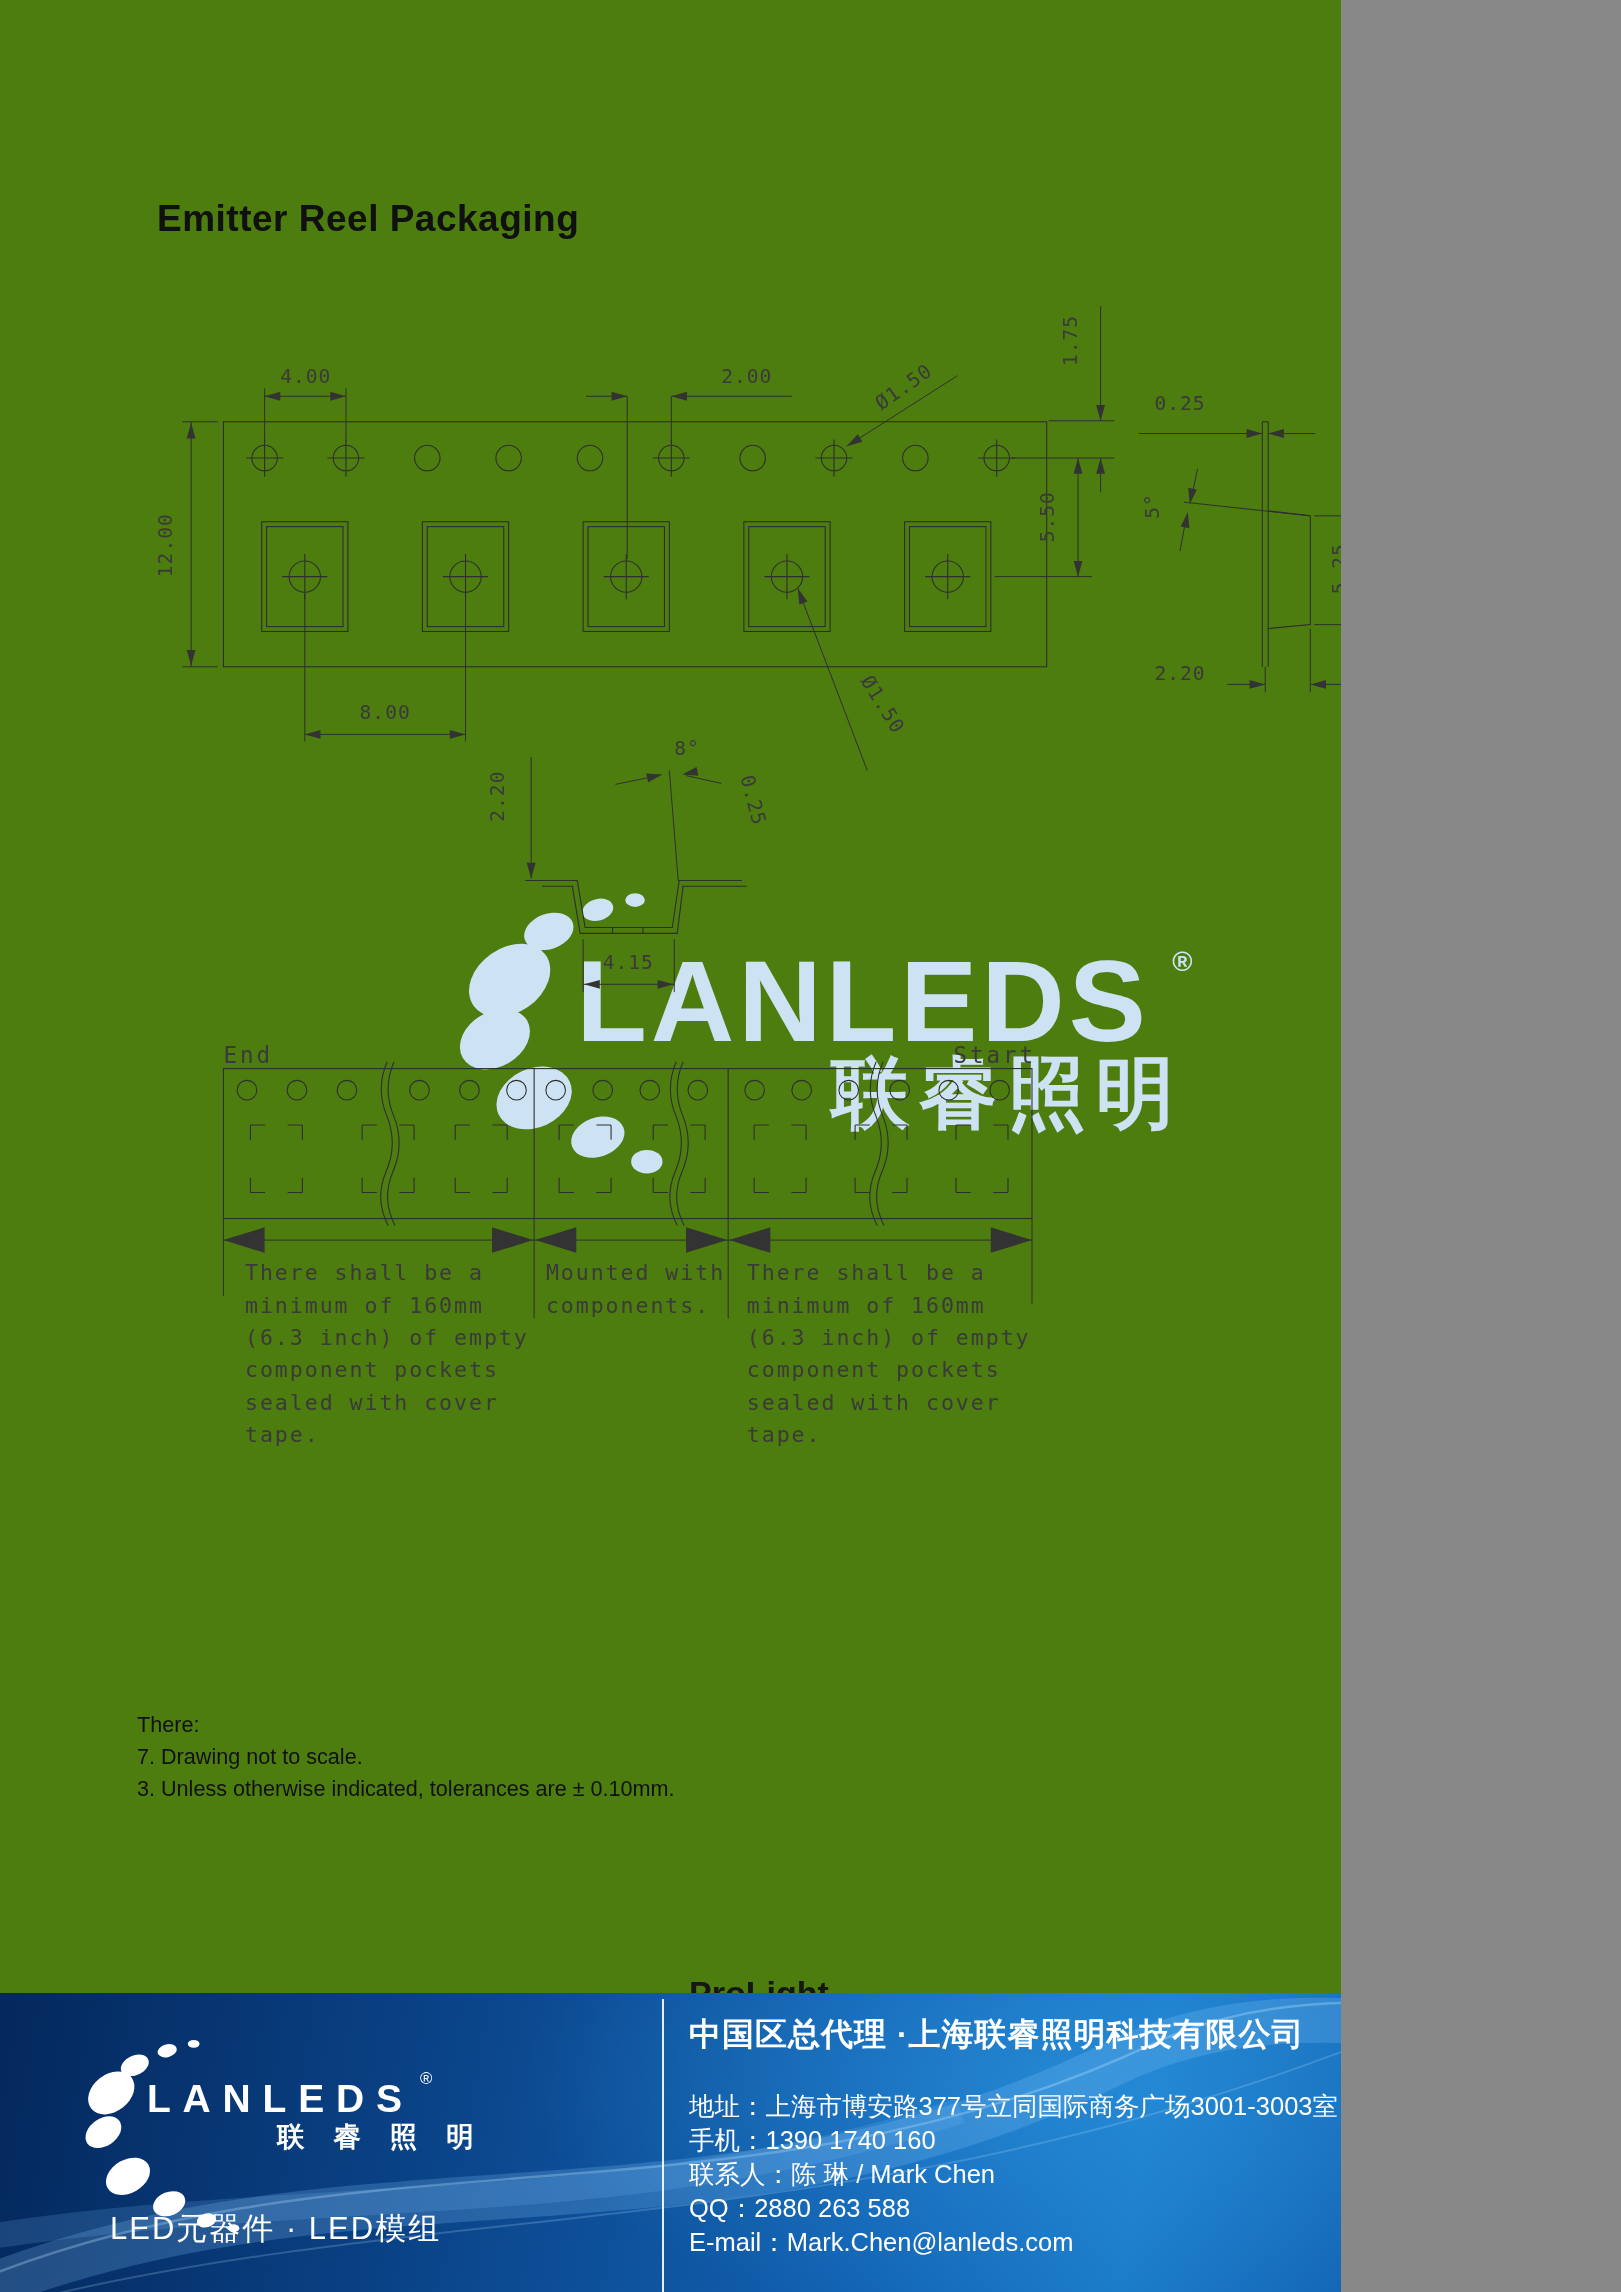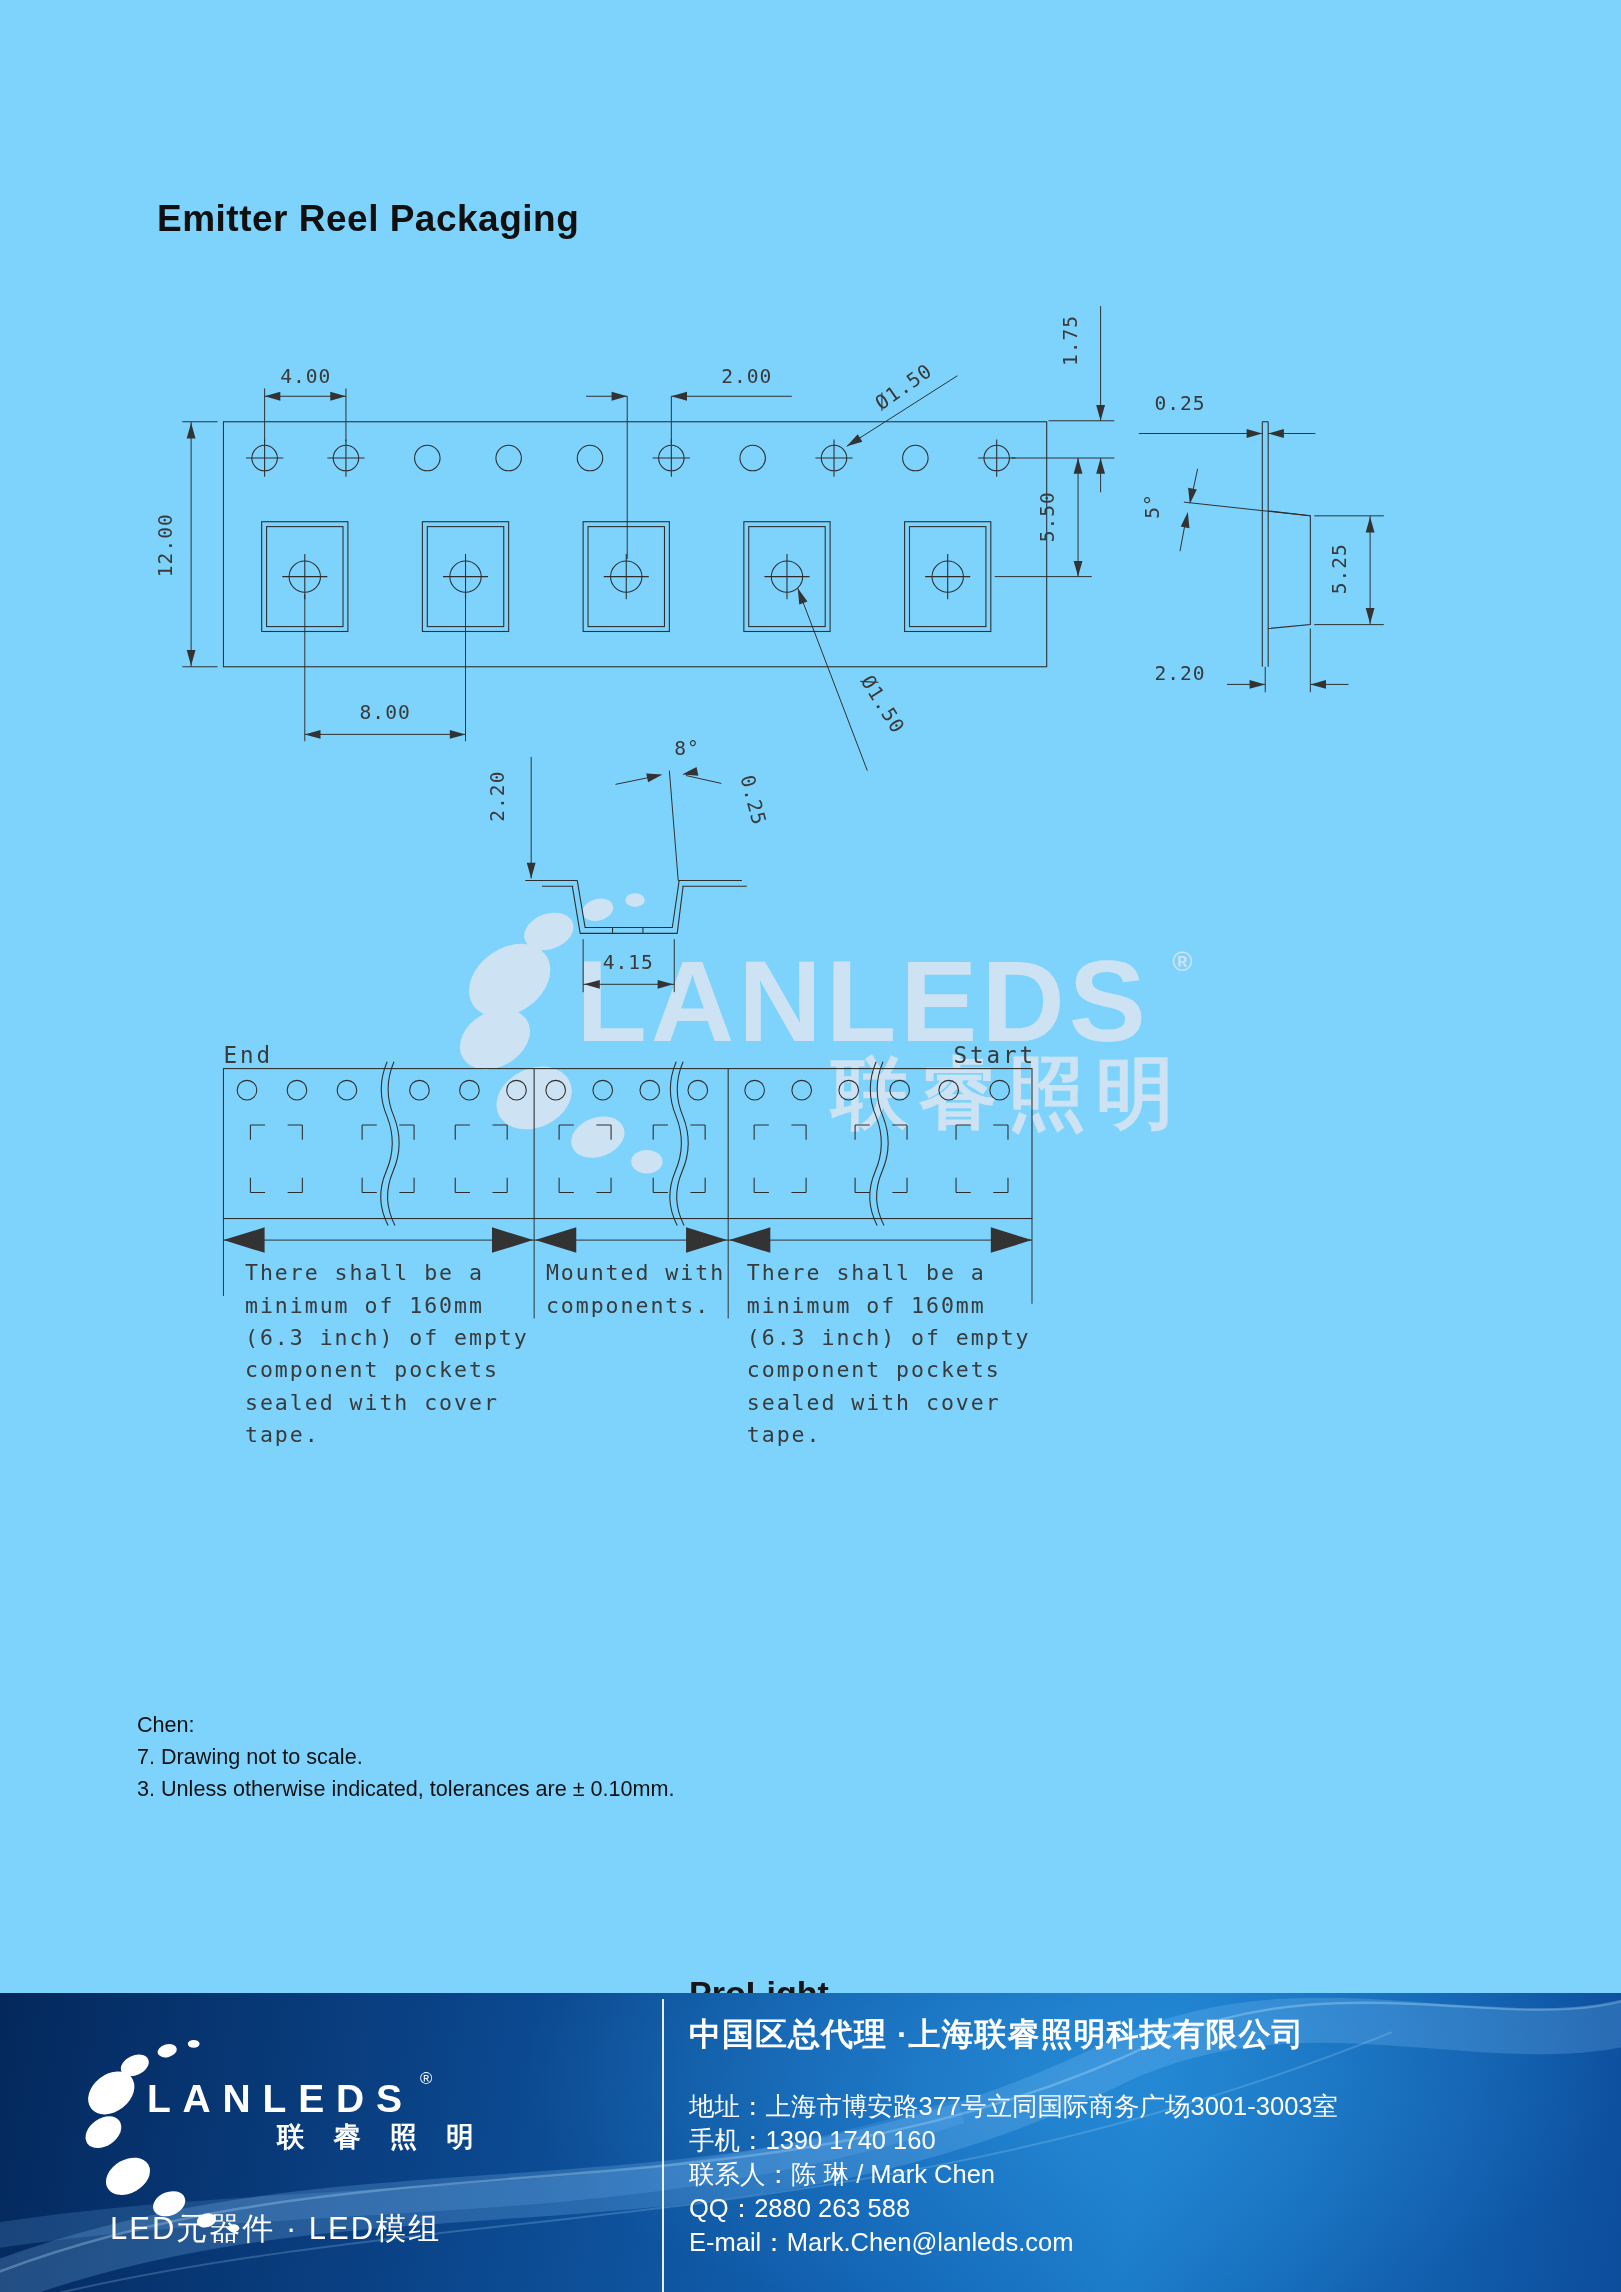--- a/index.html
+++ b/index.html
@@ -1,16 +1,16 @@
 <!DOCTYPE html>
 <html><head>
 <meta charset="utf-8">
 <style>
   html,body{margin:0;padding:0;background:#888;}
-  .page{position:relative;width:1621px;height:2293px;background:#7dd3fc;overflow:hidden;
+  .page{position:relative;width:1341px;height:2293px;background:#4d7c0f;overflow:hidden;
         font-family:"Liberation Sans",sans-serif;}
   .abs{position:absolute;}
   .title{left:157px;top:198px;font-size:37px;font-weight:bold;color:#101010;letter-spacing:0.5px;}
   .drawings{left:0;top:0;z-index:1;}
   .lines{stroke:#2e2e2e;stroke-width:1.1;fill:none;}
   .thin{stroke-width:1;}
   .arr{fill:#333;stroke:none;}
   .cad{font-family:"DejaVu Sans Mono",monospace;font-size:20px;fill:#3a3a3a;letter-spacing:1px;}
   .cadbig{font-family:"DejaVu Sans Mono",monospace;font-size:23px;fill:#3a3a3a;letter-spacing:3px;}
   .cadnote{font-family:"DejaVu Sans Mono",monospace;font-size:22px;fill:#3a3a3a;letter-spacing:2px;}
@@ -316,21 +316,21 @@
         <text class="cadnote" x="762" y="1339">minimum of 160mm</text>
         <text class="cadnote" x="762" y="1372">(6.3 inch) of empty</text>
         <text class="cadnote" x="762" y="1405">component pockets</text>
         <text class="cadnote" x="762" y="1438">sealed with cover</text>
         <text class="cadnote" x="762" y="1471">tape.</text>
       </g>
     </g>
   </svg>
 
   <div class="abs notes">
-    <div>Chen:</div>
+    <div>There:</div>
     <div>7. Drawing not to scale.</div>
     <div>3. Unless otherwise indicated, tolerances are ± 0.10mm.</div>
   </div>
 
   <div class="abs prolight">ProLight</div>
 
   <div class="abs footer">
     <svg class="fswoosh" width="1621" height="300" viewBox="0 0 1654 306">
       <path d="M-60,320 C340,140 720,280 1140,70 C1350,-30 1560,90 1720,10" stroke="rgba(140,205,255,0.22)" stroke-width="46" fill="none"></path>
       <path d="M-40,300 C360,130 760,250 1180,50 C1380,-40 1580,60 1700,-10" stroke="rgba(200,235,255,0.30)" stroke-width="2.5" fill="none"></path>

